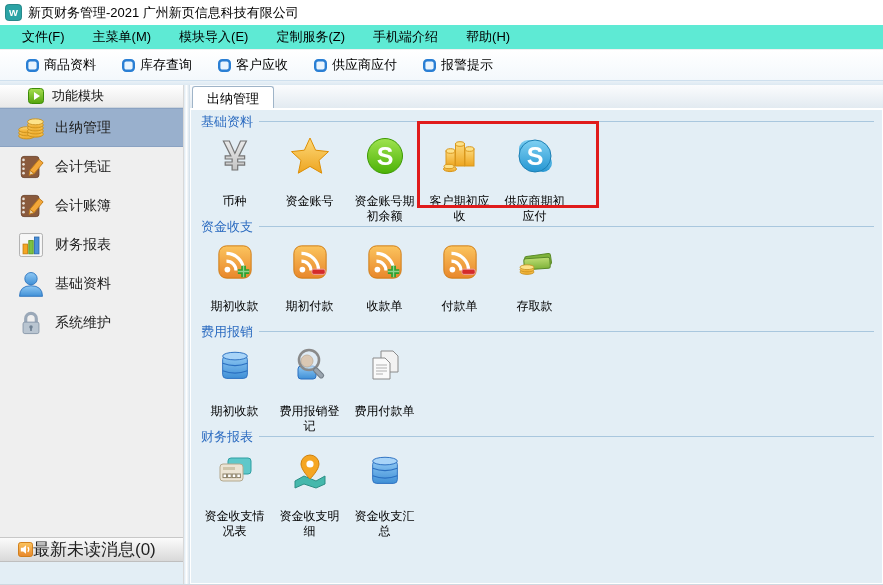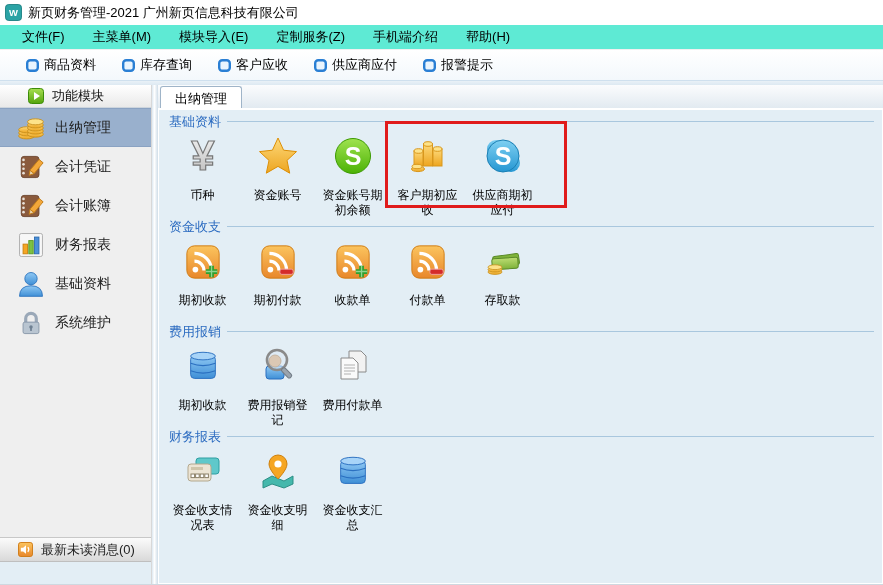--- a/index.html
+++ b/index.html
@@ -19,48 +19,48 @@
   .toolbar { height:31px; display:flex; align-items:center; background:linear-gradient(#ffffff,#f3f8fc); border-bottom:1px solid #cfe0ee; padding-left:26px; }
   .toolbar .tool-item { display:flex; align-items:center; font-size:13px; color:#000; margin-right:26px; cursor:default; }
   .toolbar .tool-item svg { margin-right:5px; }
 
   .gapline { height:4px; background:linear-gradient(#e9f1f7,#dde9f2); }
 
   
   .workspace { display:flex; height:499px; }
 
   
-  .sidebar { width:152px; display:flex; flex-direction:column; background:#efefef; border-right:1px solid #d8d8d8; }
+  .sidebar { width:184px; display:flex; flex-direction:column; background:#efefef; border-right:1px solid #d8d8d8; }
   .sb-header { height:23px; display:flex; align-items:center; padding-left:28px; background:linear-gradient(#ffffff,#e9e9e9); border-bottom:1px solid #cdd5dd; }
   .sb-header .hd-label { font-size:13px; color:#111; margin-left:8px; }
   .sb-item { height:39px; display:flex; align-items:center; padding-left:16px; cursor:pointer; }
   .sb-item .sb-label { font-size:14px; color:#222; margin-left:9px; }
   .sb-item.selected { background:#99b0cd; border-top:1px solid #8aa2c2; border-bottom:1px solid #8aa2c2; }
   .sb-spacer { flex:1; }
   .sb-footer { height:25px; display:flex; align-items:center; padding-left:18px; background:linear-gradient(#fbfbfb,#d9d9d9); border-top:1px solid #c8c8c8; border-bottom:1px solid #bfbfbf; cursor:pointer; }
-  .sb-footer .ft-label { font-size:13px; color:#222; margin-left:8px; }
+  .sb-footer .ft-label { font-size:17px; color:#222; }
   .sb-bottompad { height:22px; background:#e3eef5; }
 
   
   .splitter { width:6px; background:linear-gradient(90deg,#dce8f1,#ffffff 40%,#cfdde8); }
 
   
   .main { flex:1; display:flex; flex-direction:column; background:#f0f4f8; }
   .tabstrip { height:23px; background:linear-gradient(#fbfcfd,#e2eaf1); display:flex; align-items:flex-end; padding-left:2px; }
   .tab { height:22px; background:#ffffff; border:1px solid #9fb4c8; border-bottom:none; border-radius:3px 3px 0 0; font-size:13px; color:#000; padding:3px 14px 0 14px; cursor:pointer; }
   .content { flex:1; background:#e3eef5; border:1px solid #ffffff; border-top:2px solid #ffffff; position:relative; padding:3px 4px 0 6px; overflow:hidden; }
 
   .section { height:105px; }
   .sec-head { display:flex; align-items:center; height:17px; margin-bottom:4px; }
   .sec-title { font-size:13px; color:#2b6bc0; white-space:nowrap; margin-left:4px; }
   .sec-line { flex:1; height:1px; background:#a9c7de; margin-left:6px; margin-right:4px; }
   .sec-row { display:flex; }
   .cell { width:75px; text-align:center; cursor:pointer; }
   .cell .icn { display:flex; justify-content:center; align-items:flex-end; height:42px; }
-  .cell .lbl { display:block; font-size:12px; line-height:15px; color:#000; max-width:64px; margin:12px auto 0 auto; word-break:break-all; }
+  .cell .lbl { display:block; font-size:12px; line-height:15px; color:#000; max-width:64px; margin:18px auto 0 auto; word-break:break-all; }
 
   .red-rect { position:absolute; left:226px; top:11px; width:182px; height:87px; border:3px solid #e01b1b; pointer-events:none; }
 </style>
 </head>
 <body>
 
 <svg width="0" height="0" style="position:absolute">
   <defs>
     <linearGradient id="gOrange" x1="0" y1="0" x2="0" y2="1">
         <stop offset="0" stop-color="#fbc45e"></stop>

